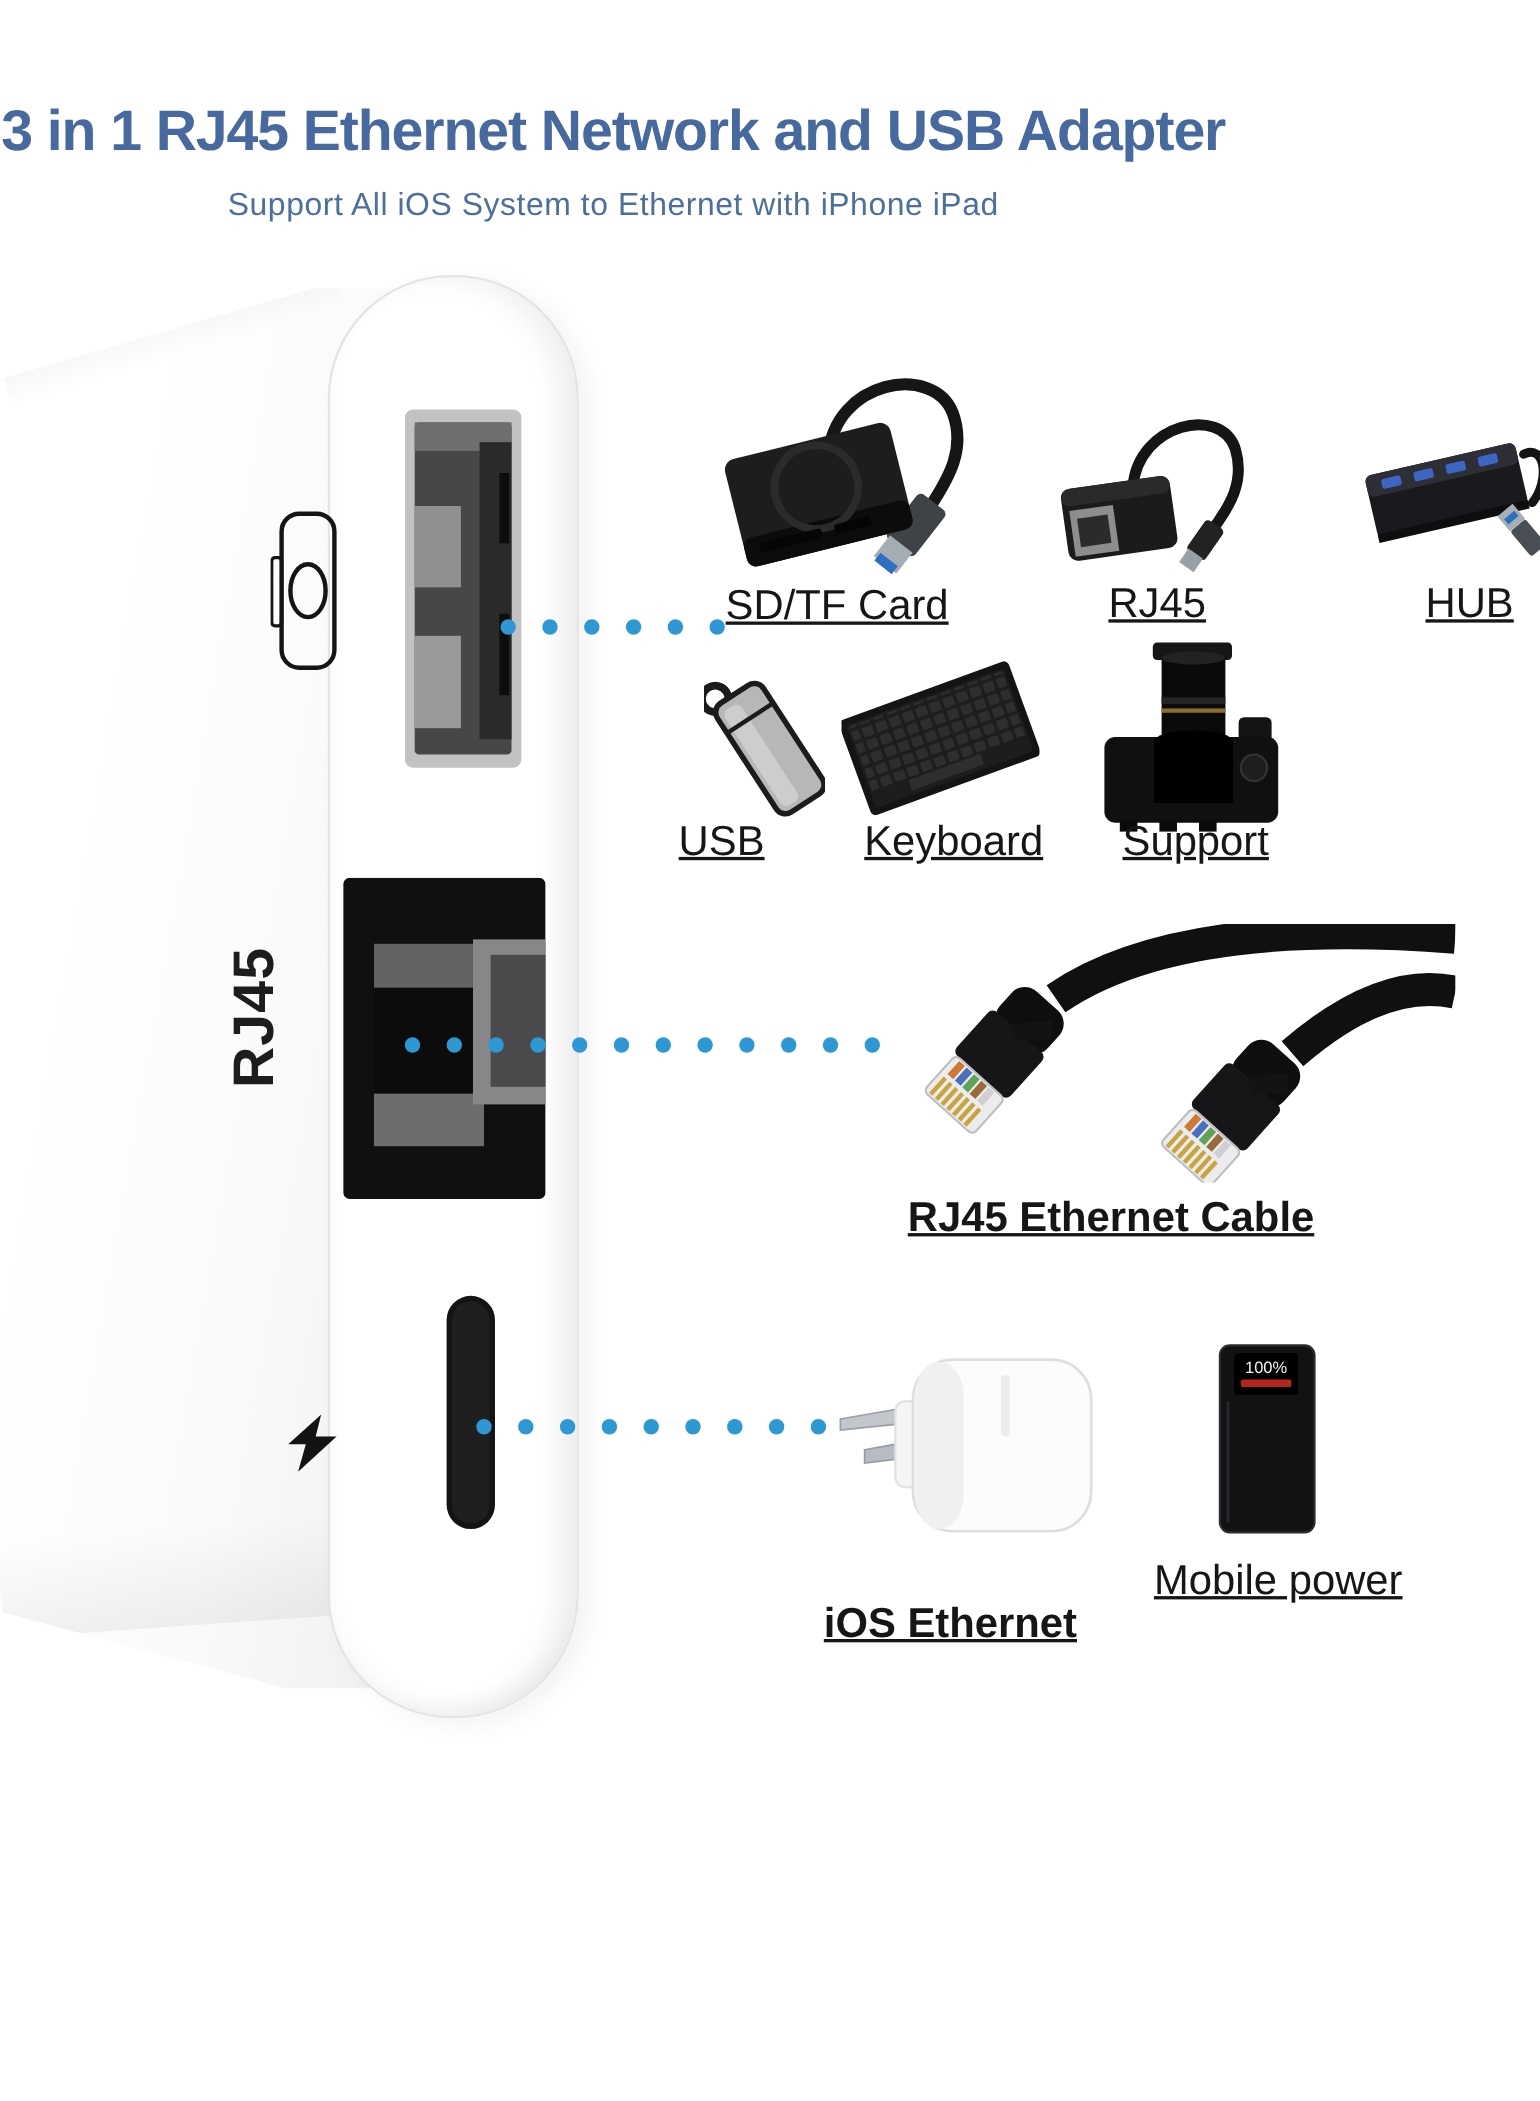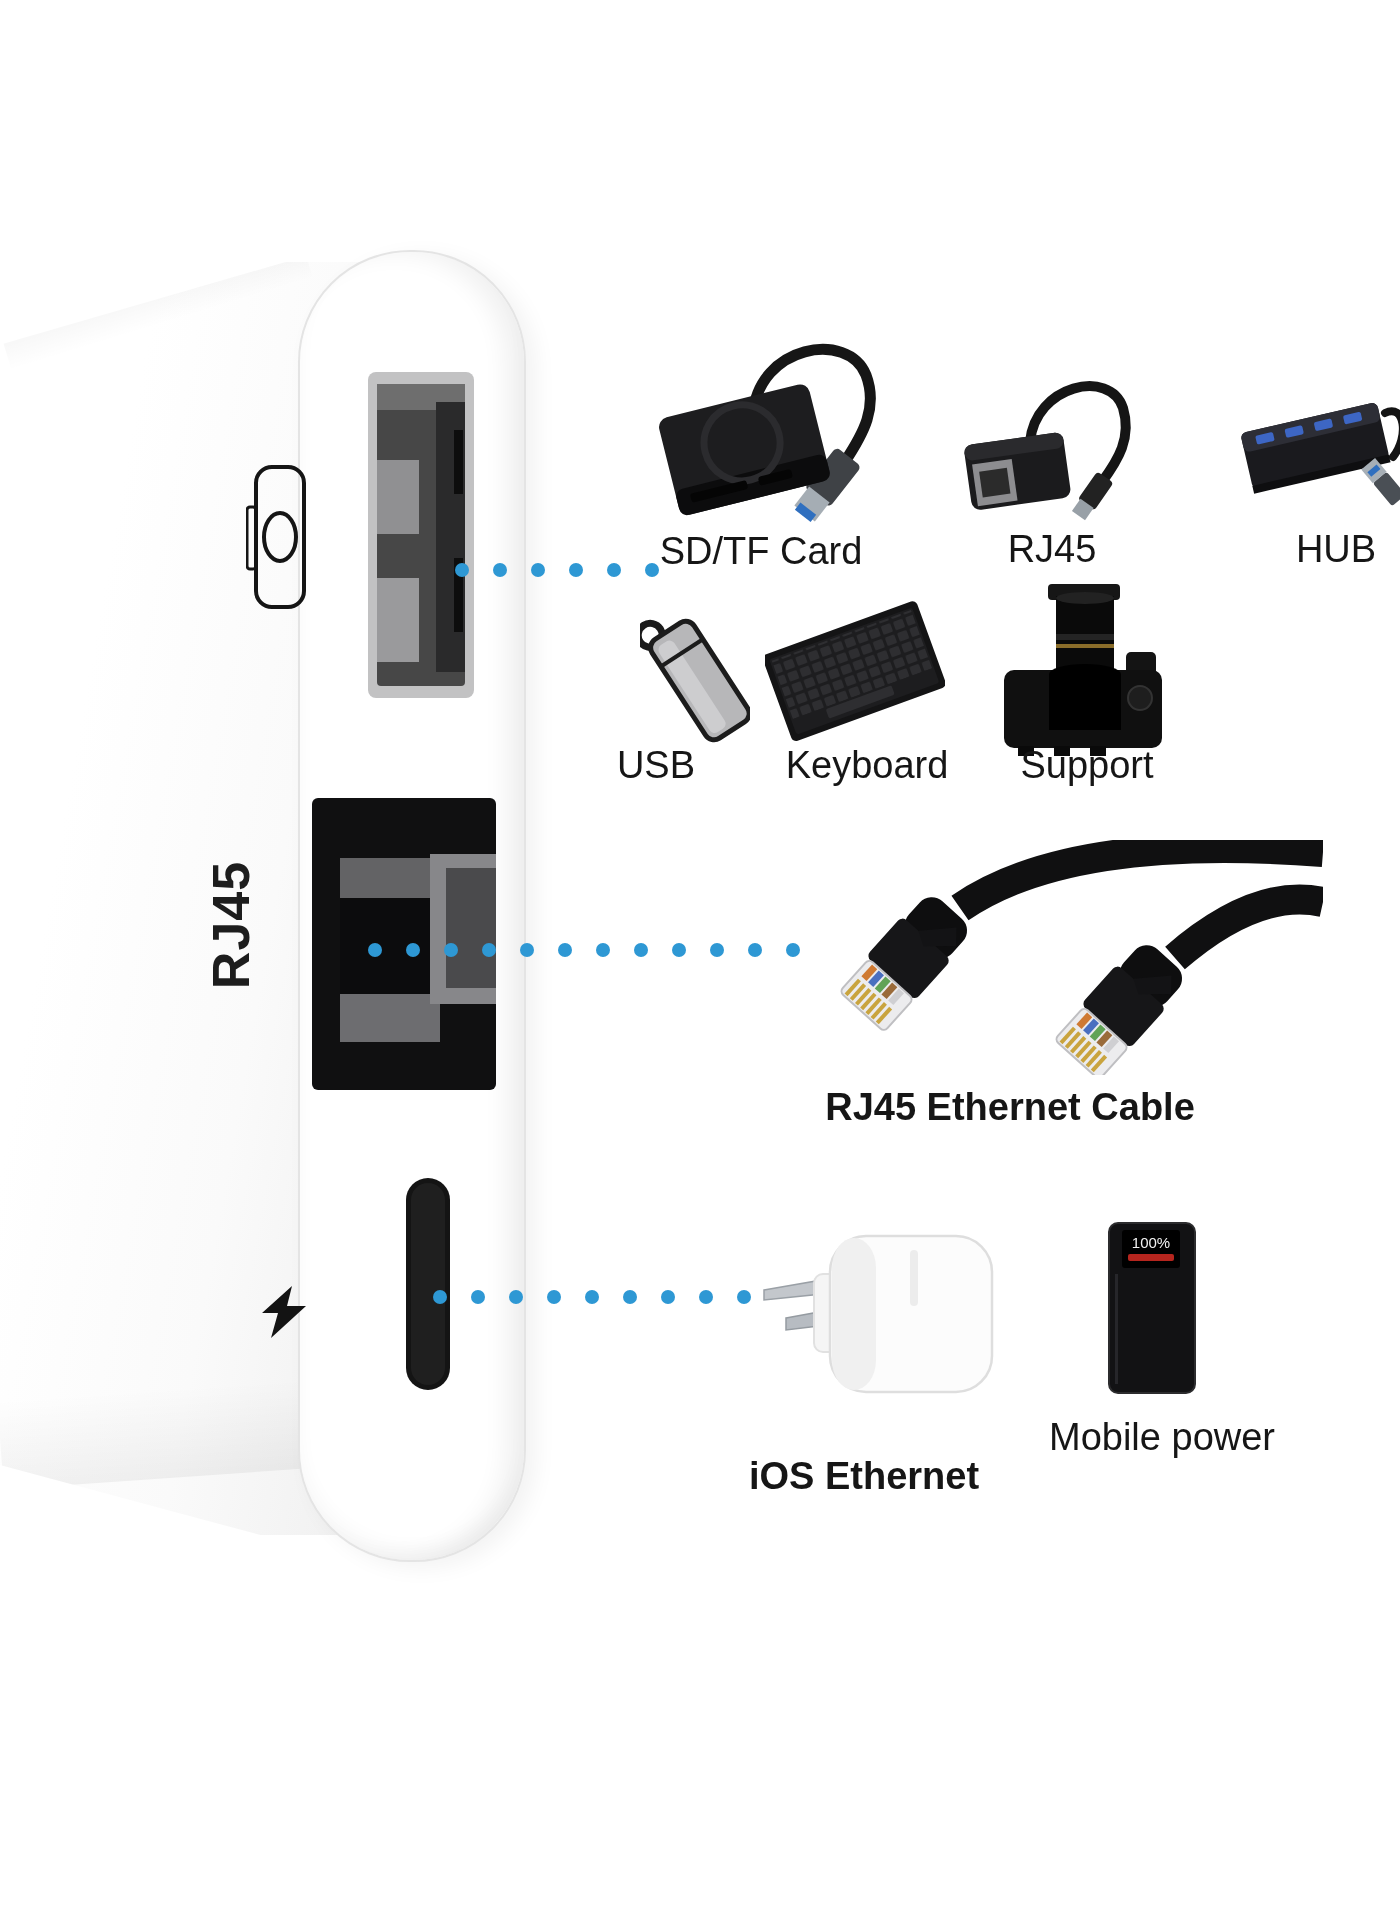--- a/index.html
+++ b/index.html
@@ -57,29 +57,33 @@
     position:absolute;left:231px;top:925px;transform:translate(-50%,-50%) rotate(-90deg);
     font-size:52px;font-weight:bold;color:#1d1d1d;letter-spacing:1px;white-space:nowrap;
   }
   
   .dots{position:absolute;display:flex;gap:24px;}
   .dots .dot{width:14px;height:14px;border-radius:50%;background:var(--dot-color);}
   
   .dev{position:absolute;}
   .dev-label{
     position:absolute;transform:translateX(-50%);white-space:nowrap;
-    font-size:38px;color:var(--label-color);line-height:1;
+    font-size:38px;color:var(--label-color);line-height:1;text-decoration:underline;
   }
   .dev-label.bold{font-weight:bold;}
 </style>
 </head>
 <body>
 
 <div id="canvas">
 
+  <div class="header">
+    <h1 class="title">3 in 1 RJ45 Ethernet Network and USB Adapter</h1>
+    <p class="subtitle">Support All iOS System to Ethernet with iPhone iPad</p>
+  </div>
 
   <div class="adapter-side">
     <div class="shade-top"></div>
     <div class="shade-bottom"></div>
   </div>
   <div class="adapter-capsule"></div>
 
   <svg class="port" style="left:246px;top:463px" width="62" height="150" viewBox="0 0 62 150">
     <rect x="10" y="4" width="48" height="140" rx="16" fill="none" stroke="#151515" stroke-width="4"></rect>
     <ellipse cx="34" cy="74" rx="16" ry="24" fill="none" stroke="#151515" stroke-width="4"></ellipse>

